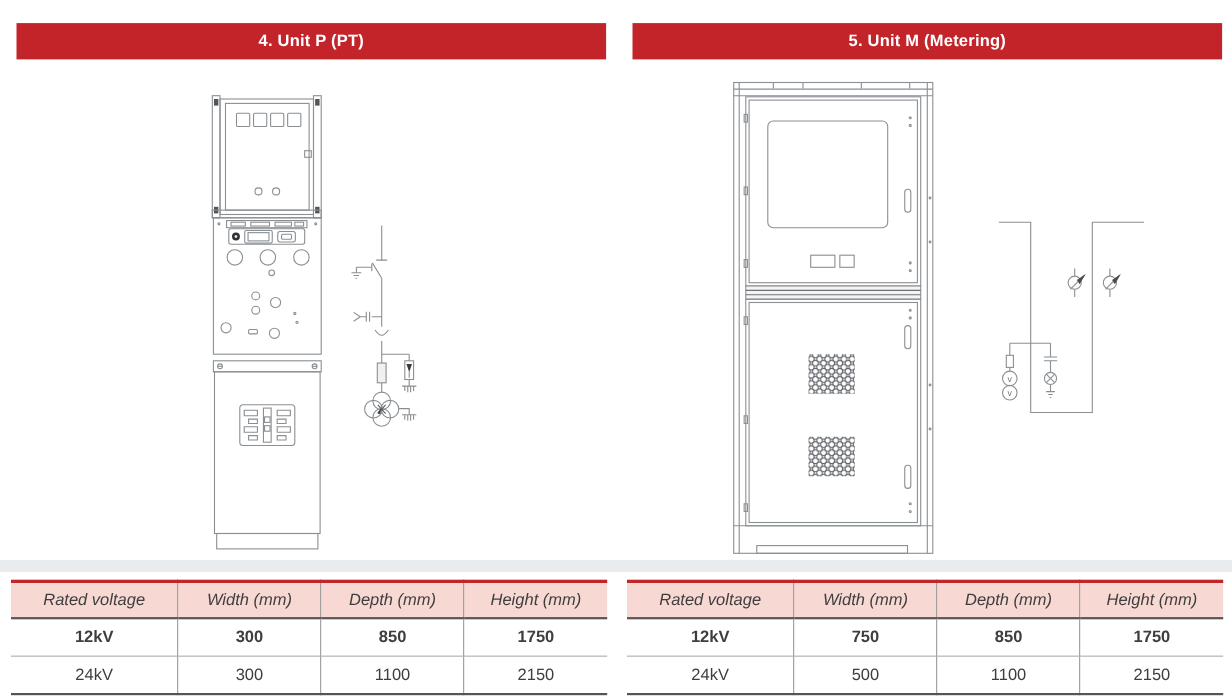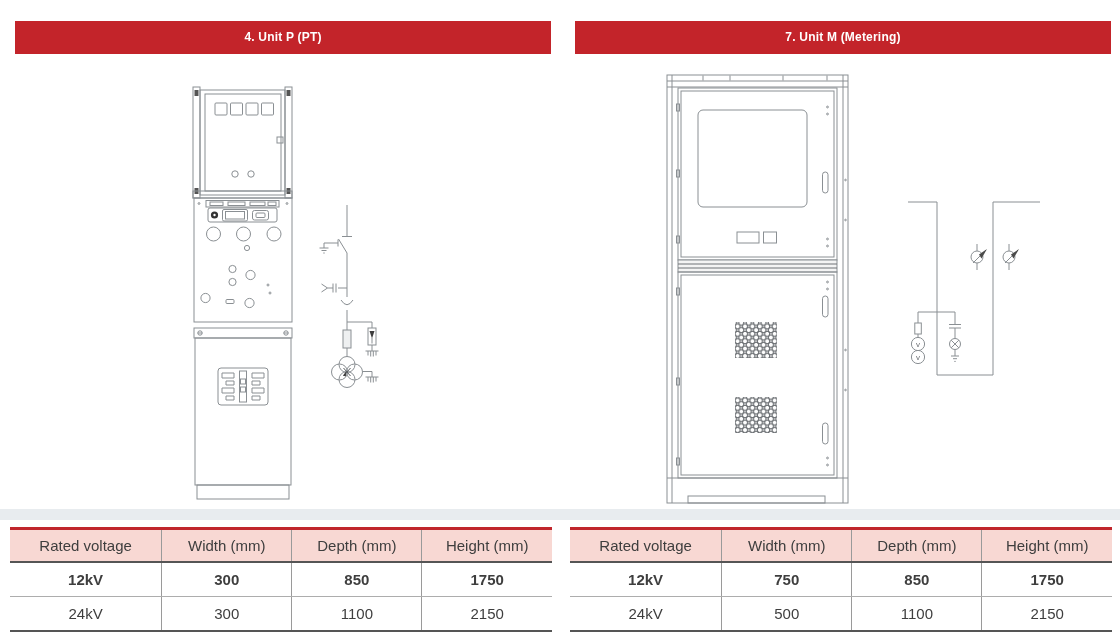--- a/index.html
+++ b/index.html
@@ -5,38 +5,39 @@
   html,body{margin:0;padding:0;}
   body{
     width:1120px;height:633px;position:relative;overflow:hidden;
     background:#ffffff;
     font-family:"Liberation Sans", sans-serif;
     color:#3e3e3e;
   }
   .banner{
     position:absolute;top:21px;height:33px;line-height:33px;
     background:#c3242a;color:#ffffff;text-align:center;
-    font-size:12px;font-weight:700;letter-spacing:.2px;
+    font-size:15px;font-weight:700;letter-spacing:.2px;
   }
   .banner-left{left:15px;width:536px;}
   .banner-right{left:575px;width:536px;}
   .drawing{position:absolute;top:60px;width:560px;height:460px;}
   .drawing-left{left:0;}
   .drawing-right{left:560px;}
   .scan-band{position:absolute;left:0;top:509px;width:1120px;height:11px;background:#e8ecef;}
   table.dim-table{
     position:absolute;top:527px;width:542px;border-collapse:collapse;table-layout:fixed;
     font-size:15px;color:#3e3e3e;
     border-top:3px solid #c0262c;border-bottom:2px solid #555;
   }
   .table-left{left:10px;}
   .table-right{left:570px;}
   table.dim-table th{
     background:#f8d8d3;font-weight:400;height:29px;text-align:center;
     border-bottom:2px solid #555;
+    font-style:italic;
   }
   table.dim-table td{height:31px;text-align:center;background:#ffffff;}
   table.dim-table th:not(:last-child),table.dim-table td:not(:last-child){border-right:1px solid #9a9a9a;}
   table.dim-table tbody tr:first-child td{border-bottom:1px solid #adadad;font-weight:bold;}
   svg{display:block;}
   svg text{font-family:"Liberation Sans", sans-serif;}
 </style>
 </head>
 <body>
 
@@ -167,21 +168,21 @@
     <tr>
       <td>24kV</td>
       <td>300</td>
       <td>1100</td>
       <td>2150</td>
     </tr>
   </tbody>
 </table>
 
 <div class="banner banner-right">
-  <span>7. Unit M (Metering)</span>
+  <span>5. Unit M (Metering)</span>
 </div>
 
 <svg class="drawing drawing-right" viewBox="0 0 560 460">
   <defs>
     <pattern id="weave" x="0" y="0" width="7.4" height="7.4" patternUnits="userSpaceOnUse">
       <g stroke="#63676b" fill="none" stroke-width="1">
         <circle cx="0" cy="0" r="2.6"></circle>
           <circle cx="7.4" cy="0" r="2.6"></circle>
         <circle cx="0" cy="7.4" r="2.6"></circle>
           <circle cx="7.4" cy="7.4" r="2.6"></circle>

